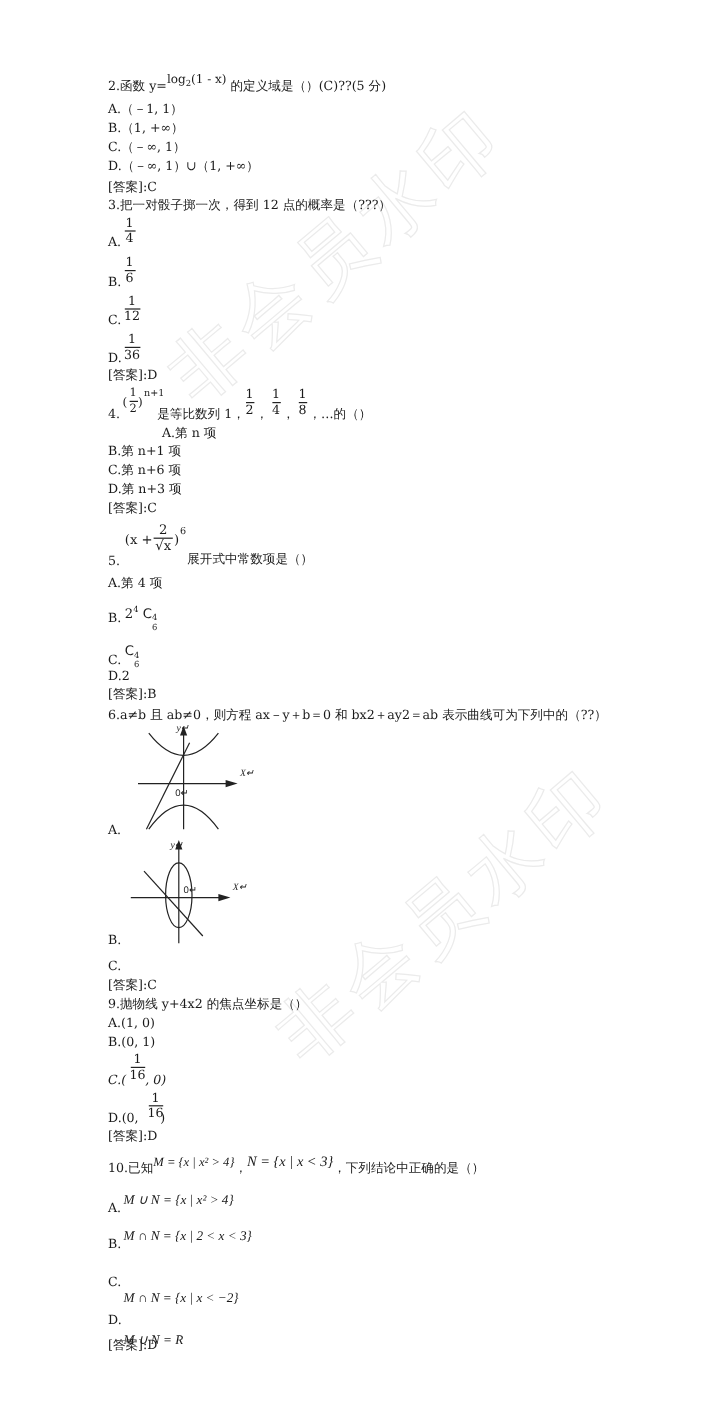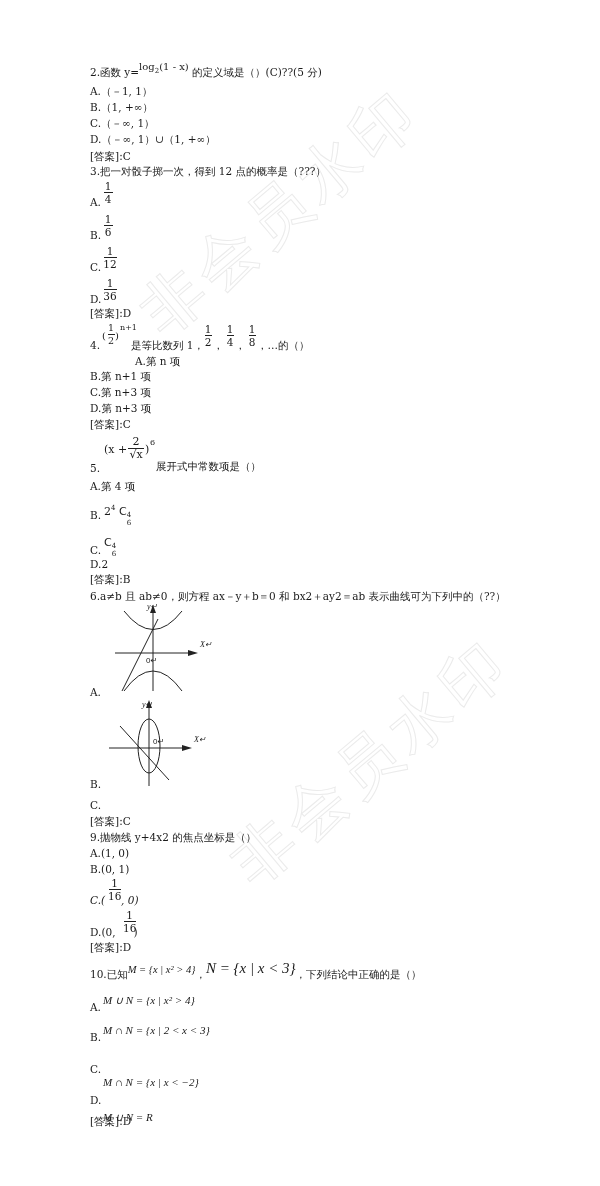--- a/index.html
+++ b/index.html
@@ -95,21 +95,21 @@
   <div class="ln" style="left:235px; top:338px;">，</div>
   <div class="frac" style="left:248px; top:323px; width:8px;">
     <span class="num">1</span>
       <span class="bar" style="width:7px;"></span>
       <span class="den">8</span>
   </div>
   <div class="ln" style="left:257px; top:338px;">，…的（）</div>
 
   <div class="ln" style="top:354px;margin-left:45px;">A.第 n 项</div>
   <div class="ln" style="top:369px;">B.第 n+1 项</div>
-  <div class="ln" style="top:385px;">C.第 n+3 项</div>
+  <div class="ln" style="top:385px;">C.第 n+6 项</div>
   <div class="ln" style="top:401px;">D.第 n+3 项</div>
   <div class="ln" style="top:417px;">[答案]:C</div>
 </section>
 
 <section>
   <div class="ln" style="top:461px;">5.</div>
   <div class="ln" style="left:104px; top:443px; font-size:11px;">(x +</div>
   <div class="frac" style="left:128px; top:436px; width:16px; font-size:11px;">
     <span class="num">2</span>
       <span class="bar" style="width:16px;"></span>
@@ -195,21 +195,21 @@
     <span class="num">1</span>
       <span class="bar" style="width:12px;"></span>
       <span class="den">16</span>
   </div>
 
   <div class="ln" style="top:940px;">[答案]:D</div>
 </section>
 
 <section>
   <div class="ln" style="top:966px;">
-    <span>10.已知</span><span class="it" style="position:relative; top:-5px; font-size:10.5px;">M = {x | x² &gt; 4}</span><span>，</span><span class="it" style="position:relative; top:-5px; font-size:15px;">N = {x | x &lt; 3}</span><span>，下列结论中正确的是（）</span>
+    <span>10.已知</span><span class="it" style="position:relative; top:-5px; font-size:10.5px;">M = {x | x² &gt; 4}</span><span>，</span><span class="it" style="position:relative; top:-5px; font-size:12px;">N = {x | x &lt; 3}</span><span>，下列结论中正确的是（）</span>
   </div>
 
   <div class="ln" style="top:1000px;">A.</div>
   <div class="ln it" style="left:103px; top:993px; font-size:11px;">M ∪ N = {x | x² &gt; 4}</div>
 
   <div class="ln" style="top:1030px;">B.</div>
   <div class="ln it" style="left:103px; top:1023px; font-size:11px;">M ∩ N = {x | 2 &lt; x &lt; 3}</div>
 
   <div class="ln" style="top:1062px;">C.</div>
   <div class="ln it" style="left:103px; top:1075px; font-size:11px;text-align:right;">M ∩ N = {x | x &lt; −2}</div>

